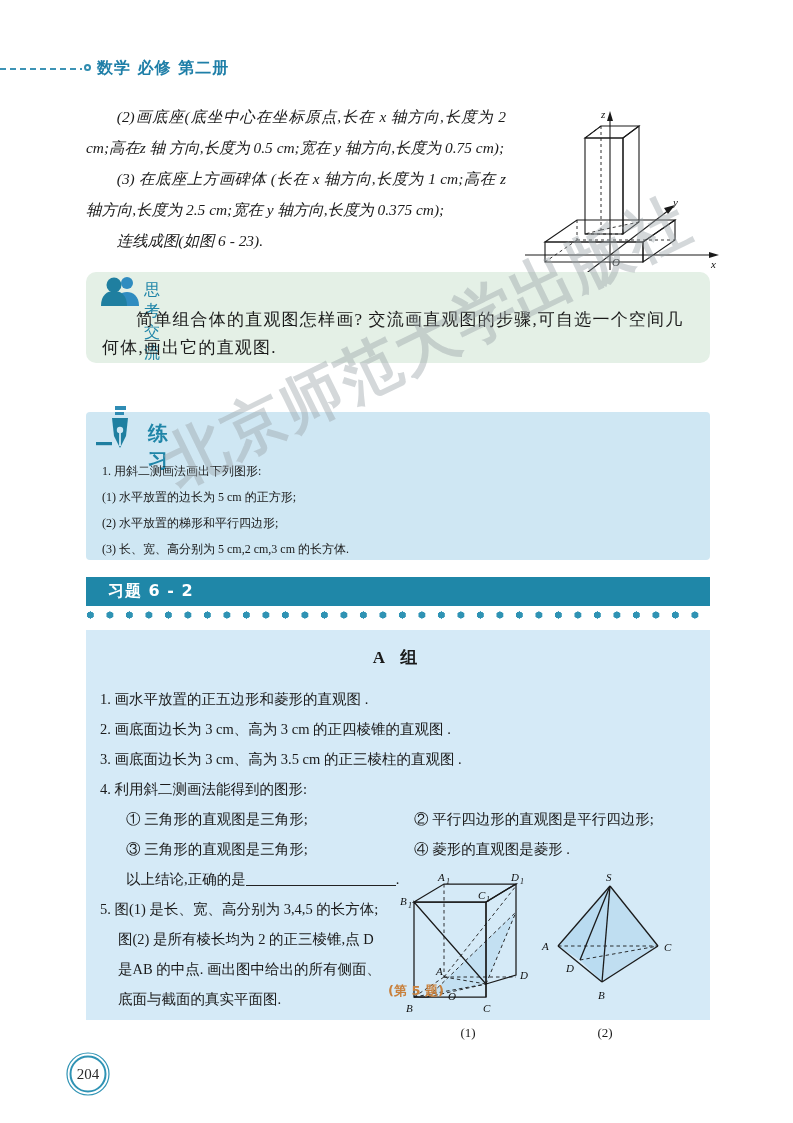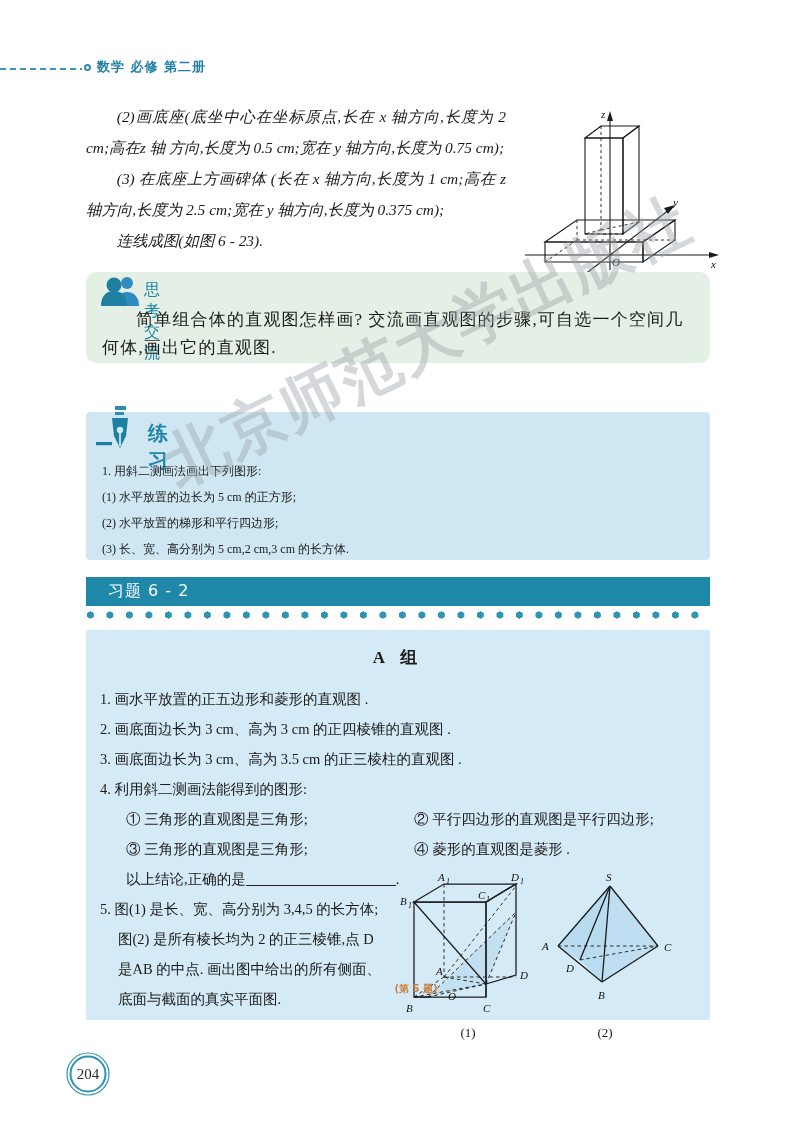--- a/index.html
+++ b/index.html
@@ -36,21 +36,21 @@
     position:absolute;left:0;top:10px;width:82px;height:2px;
     background:repeating-linear-gradient(to right,#3d93b5 0 6px,transparent 6px 10px);
   }
   .runhead .dot{
     position:absolute;left:84px;top:6px;width:7px;height:7px;border-radius:50%;
     border:2px solid #2f8cb0;background:#fff;box-sizing:border-box;
   }
   .runhead .ttl{
     position:absolute;left:97px;top:0px;
     font-family:"DejaVu Sans","Liberation Sans",sans-serif;
-    font-size:13px;font-weight:700;color:#1f7fa8;letter-spacing:1px;
+    font-size:16px;font-weight:700;color:#1f7fa8;letter-spacing:1px;
   }
 
   
   .bodytext{
     position:absolute;left:86px;top:101px;width:420px;
     font-size:15.4px;line-height:31px;
     text-align:justify;
     font-style:italic;
   }
   .bodytext p{margin:0;}
@@ -101,21 +101,21 @@
   .pracbox .sub{margin-left:28px;}
 
   
   .xband{
     position:absolute;left:86px;top:577px;width:624px;height:29px;
     background:#1f87a8;
   }
   .xband .t{
     position:absolute;left:22px;top:4px;
     font-family:"DejaVu Sans","Liberation Sans",sans-serif;
-    font-size:16px;font-weight:400;color:#ffffff;letter-spacing:1px;
+    font-size:16px;font-weight:700;color:#ffffff;letter-spacing:1px;
   }
   .dotrow{
     position:absolute;left:86px;top:611px;width:624px;height:8px;
     background-image:radial-gradient(circle 3.6px at 4.5px 4px,#2f93b4 99%,transparent 100%);
     background-size:19.5px 8px;
     background-repeat:repeat-x;
   }
 
   
   .apanel{
@@ -138,21 +138,21 @@
   .q5 .txt{width:300px;}
   .q5 .figs{position:relative;width:300px;}
 
   .figwrap{position:absolute;}
   .figcap{
     text-align:center;font-family:"Liberation Serif",serif;font-size:13px;
   }
   .q5cap{
     position:absolute;left:0;top:352px;width:660px;text-align:center;
     font-family:"DejaVu Sans","Liberation Sans",sans-serif;
-    font-size:10px;color:#c8803c;font-weight:700;
+    font-size:13px;color:#c8803c;font-weight:700;
   }
 
   
   .folio{
     position:absolute;left:64px;top:1050px;width:48px;height:48px;
   }
   .folio .n{
     position:absolute;left:0;top:0;width:48px;height:48px;
     display:flex;align-items:center;justify-content:center;
     font-family:"Liberation Serif",serif;font-size:15px;color:#2a2a2a;

